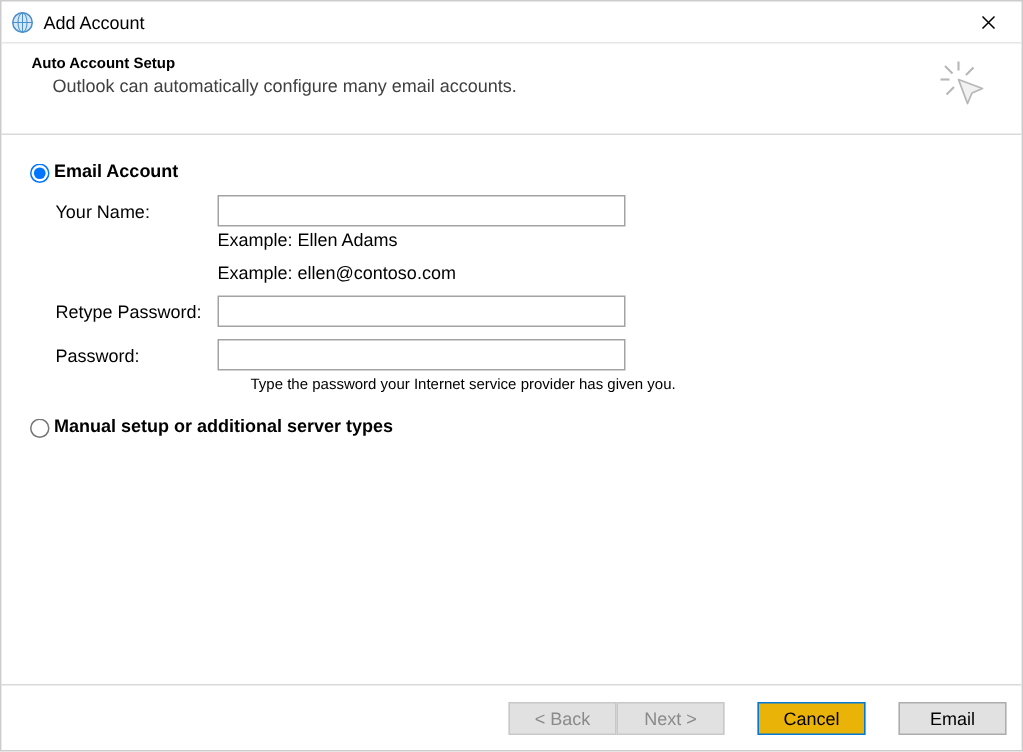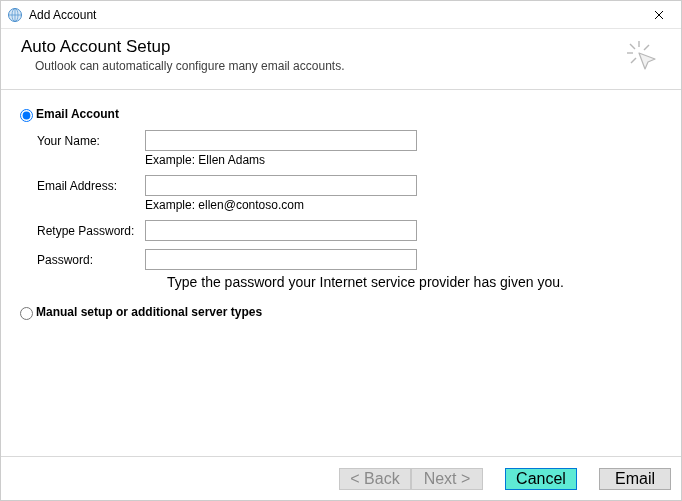--- a/index.html
+++ b/index.html
@@ -40,21 +40,21 @@
   }
 
   
   .header {
     padding: 8px 20px 14px 20px;
     border-bottom: 1px solid #d9d9d9;
     display:flex;
     align-items:flex-start;
   }
   .header .header-text { flex:1; }
-  .header .header-title { font-weight:400; font-size:17px; }
+  .header .header-title { font-weight:700; font-size:10px; }
   .header .header-sub { margin: 2px 0 0 14px; font-size:12px; color:#404040; }
   .header .wizard-icon {
     width:38px; height:38px;
     display:flex; align-items:center; justify-content:center;
     opacity:0.6;
   }
 
   
   .body {
     background:#fff;
@@ -107,21 +107,21 @@
   }
   .hint-row .lbl { width:108px; }
   .hint-row .hint {
     font-size:12px;
     color:#000;
   }
   .password-hint {
     margin-left: 130px;
     margin-top: 4px;
     margin-bottom: 14px;
-    font-size:14px;
+    font-size:10px;
   }
 
   .manual-radio {
     margin-top: 12px;
   }
 
   
   .footer {
     height:44px;
     border-top: 1px solid #d9d9d9;
@@ -130,33 +130,33 @@
     justify-content:flex-end;
     padding: 0 10px;
     gap:6px;
     background:#fff;
   }
   .footer .btn-gap { width:10px; }
   button.wiz-btn {
     width:72px;
     height:22px;
     font-family:inherit;
-    font-size:16px;
+    font-size:12px;
     background:#e1e1e1;
     border:1px solid #adadad;
     cursor:default;
   }
   button.wiz-btn:disabled {
     color:#8a8a8a;
     border-color:#c8c8c8;
     background:#e1e1e1;
   }
   button.wiz-btn.primary {
     border:1px solid #0078d7;
-    background:#5eead4;
+    background:#eab308;
   }
 </style>
 </head>
 <body>
 
 <div class="titlebar">
   <span class="app-icon">
     <svg width="16" height="16" viewBox="0 0 16 16">
       <circle cx="8" cy="8" r="6.5" fill="#d8e8f6" stroke="#4a8fce" stroke-width="1"></circle>
       <path d="M1.5 8 H14.5 M8 1.5 V14.5" stroke="#4a8fce" stroke-width="0.7"></path>
@@ -202,24 +202,20 @@
 
     <div class="form-row">
       <span class="lbl">Your Name:</span>
       <input type="text" value="" style="">
     </div>
     <div class="hint-row">
       <span class="lbl"></span>
       <span class="hint">Example: Ellen Adams</span>
     </div>
 
-    <div class="form-row" style="margin-top:8px;">
-      <span class="lbl">Email Address:</span>
-      <input type="text" value="" style="">
-    </div>
     <div class="hint-row">
       <span class="lbl"></span>
       <span class="hint">Example: ellen@contoso.com</span>
     </div>
 
     <div class="form-row" style="margin-top:2px;">
       <span class="lbl">Retype Password:</span>
       <input type="password" value="" style="">
     </div>
     <div class="form-row" style="margin-top:8px;">

